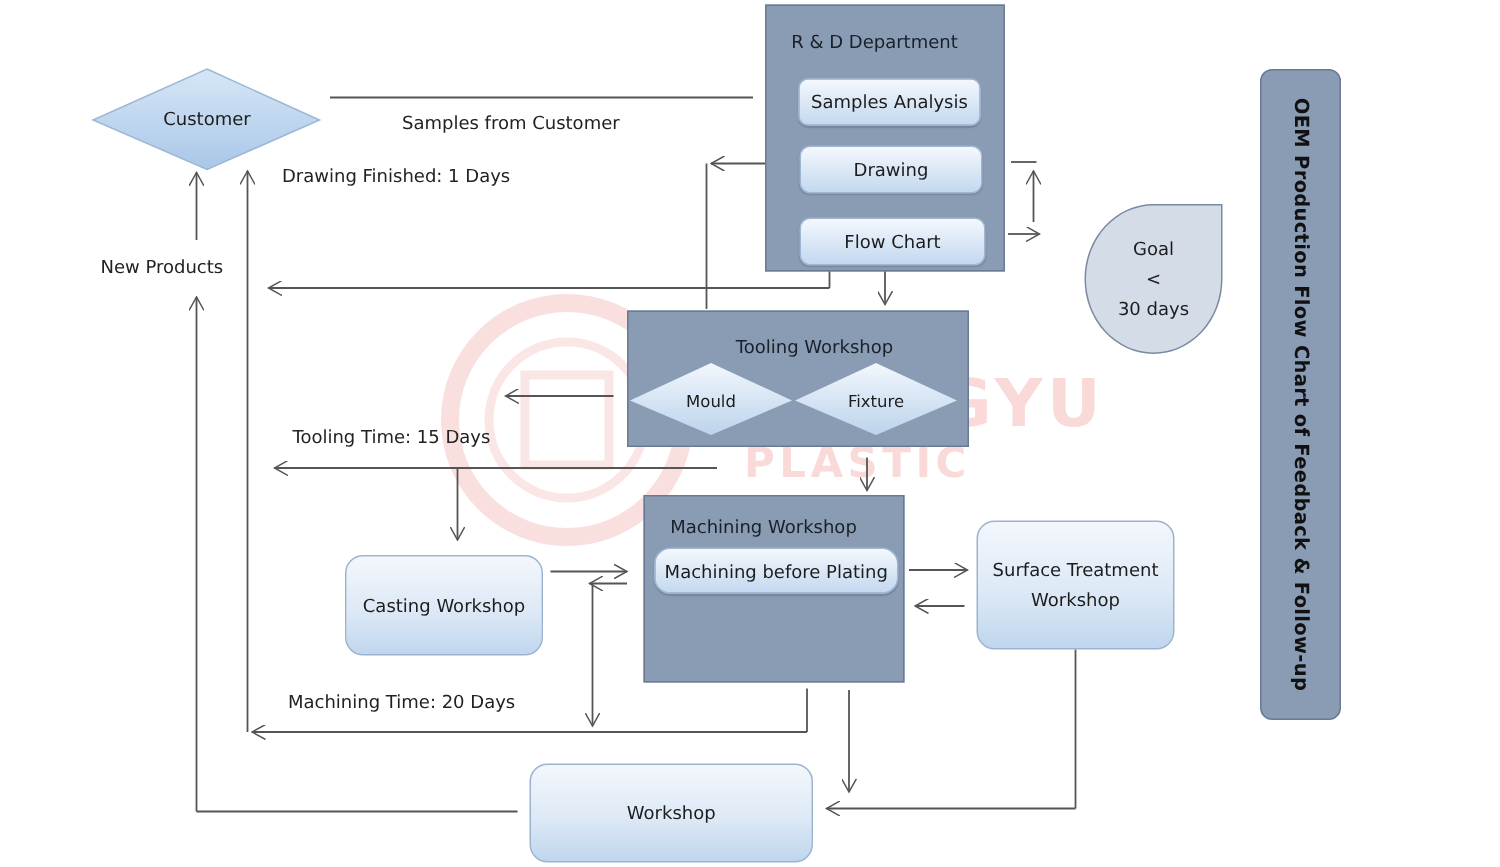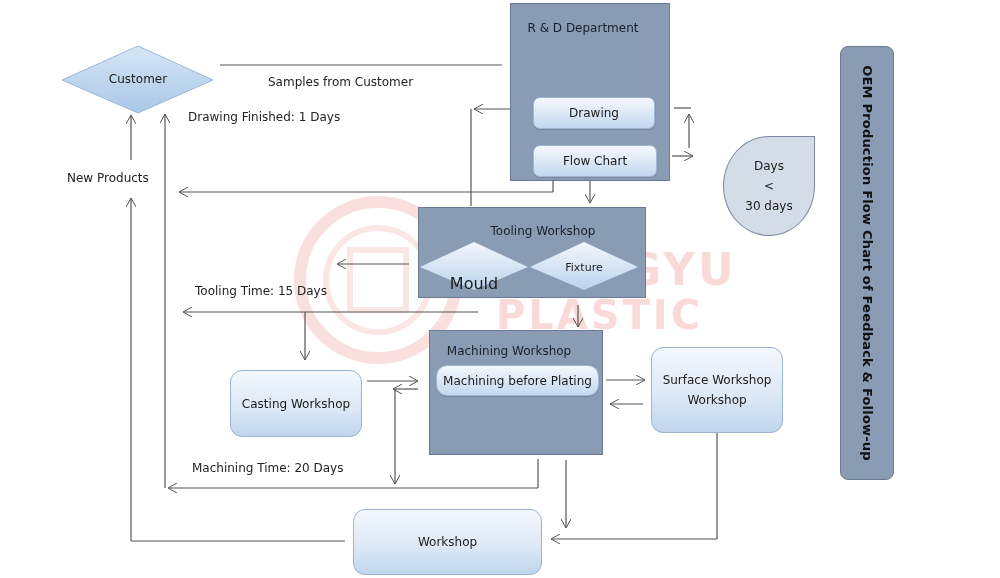--- a/index.html
+++ b/index.html
@@ -30,21 +30,21 @@
 </style>
 </head>
 <body>
 
 <svg class="abs" style="left:0;top:0" width="1000" height="578">
   <circle cx="378" cy="280" r="78" fill="none" stroke="rgba(230,80,80,0.18)" stroke-width="12"></circle>
   <circle cx="378" cy="280" r="52" fill="none" stroke="rgba(230,80,80,0.14)" stroke-width="6"></circle>
   <rect x="350" y="250" width="56" height="60" fill="none" stroke="rgba(230,80,80,0.14)" stroke-width="6"></rect>
 </svg>
 <div class="watermark" style="left:470px;top:244px;font-size:44px;">ZHONGYU</div>
-<div class="watermark" style="left:496px;top:292px;font-size:40px;">PLASTIC</div>
+<div class="watermark" style="left:496px;top:292px;font-size:28px;">PLASTIC</div>
 
 <svg id="canvas" width="1000" height="578">
   <defs>
     <marker id="arr" markerWidth="10" markerHeight="10" refX="9" refY="5" orient="auto" markerUnits="userSpaceOnUse">
       <path d="M0,0 L9,5 L0,10" fill="none" stroke="#555" stroke-width="1"></path>
     </marker>
   </defs>
   <g stroke="#555" stroke-width="1.2" fill="none">
 
     <line x1="220" y1="65" x2="502" y2="65"></line>
@@ -102,54 +102,55 @@
 <div class="diamond-text" style="left:60px;top:72px;width:156px;">Customer</div>
 
 <div class="label" style="left:268px;top:41px;margin-top:34px;">Samples from Customer</div>
 <div class="label" style="left:188px;top:110px;">Drawing Finished: 1 Days</div>
 <div class="label" style="left:67px;top:171px;">New Products</div>
 <div class="label" style="left:195px;top:284px;">Tooling Time: 15 Days</div>
 <div class="label" style="left:192px;top:461px;">Machining Time: 20 Days</div>
 
 <div class="group" style="left:510px;top:3px;width:158px;height:176px;">
   <div class="group-title" style="top:17px;">R &amp; D Department</div>
+  <div class="pill" style="left:21px;top:48px;width:120px;height:30px;">Samples Analysis</div>
   <div class="pill" style="left:22px;top:93px;width:120px;height:30px;">Drawing</div>
   <div class="pill" style="left:22px;top:141px;width:122px;height:30px;">Flow Chart</div>
 </div>
 
 <div class="abs" style="left:723px;top:136px;width:90px;height:98px;background:#d4dce8;border:1px solid #7b8aa0;border-radius:50% 0 50% 50%;"></div>
-<div class="goal-text" style="left:723px;top:159px;width:92px;">Days</div>
+<div class="goal-text" style="left:723px;top:159px;width:92px;">Goal</div>
 <div class="goal-text" style="left:723px;top:179px;width:92px;">&lt;</div>
 <div class="goal-text" style="left:723px;top:199px;width:92px;">30 days</div>
 
 <div class="group" style="left:418px;top:207px;width:226px;height:89px;">
   <div class="group-title" style="top:16px;padding-left:36px;">Tooling Workshop</div>
 </div>
 <svg class="abs" style="left:418px;top:240px" width="226" height="52">
   <defs>
     <linearGradient id="tg" x1="0" y1="0" x2="0" y2="1">
       <stop offset="0" stop-color="#f2f7fd"></stop>
         <stop offset="1" stop-color="#bcd3ec"></stop>
     </linearGradient>
   </defs>
   <polygon points="56,2 110,27 56,50 2,27" fill="url(#tg)"></polygon>
   <polygon points="166,2 220,27 166,50 112,27" fill="url(#tg)"></polygon>
 </svg>
-<div class="diamond-text" style="left:436px;top:274px;width:76px;font-size:16px;">Mould</div>
+<div class="diamond-text" style="left:436px;top:261px;width:76px;font-size:11px;">Mould</div>
 <div class="diamond-text" style="left:546px;top:261px;width:76px;font-size:11px;">Fixture</div>
 
 <div class="group" style="left:429px;top:330px;width:172px;height:123px;">
   <div class="group-title" style="top:13px;">Machining Workshop</div>
   <div class="pill" style="left:6px;top:34px;width:161px;height:29px;border-radius:11px;">Machining before Plating</div>
 </div>
 
 <div class="box" style="left:230px;top:370px;width:130px;height:65px;">Casting Workshop</div>
 
 <div class="box" style="left:651px;top:347px;width:130px;height:84px;flex-direction:column;">
-  <div>Surface Workshop</div>
+  <div>Surface Treatment</div>
   <div>Workshop</div>
 </div>
 
 <div class="box" style="left:353px;top:509px;width:187px;height:64px;flex-direction:column;">
   <div>Workshop</div>
 </div>
 
 <div class="title-bar">
   <span>OEM Production Flow Chart of Feedback &amp; Follow-up</span>
 </div>

